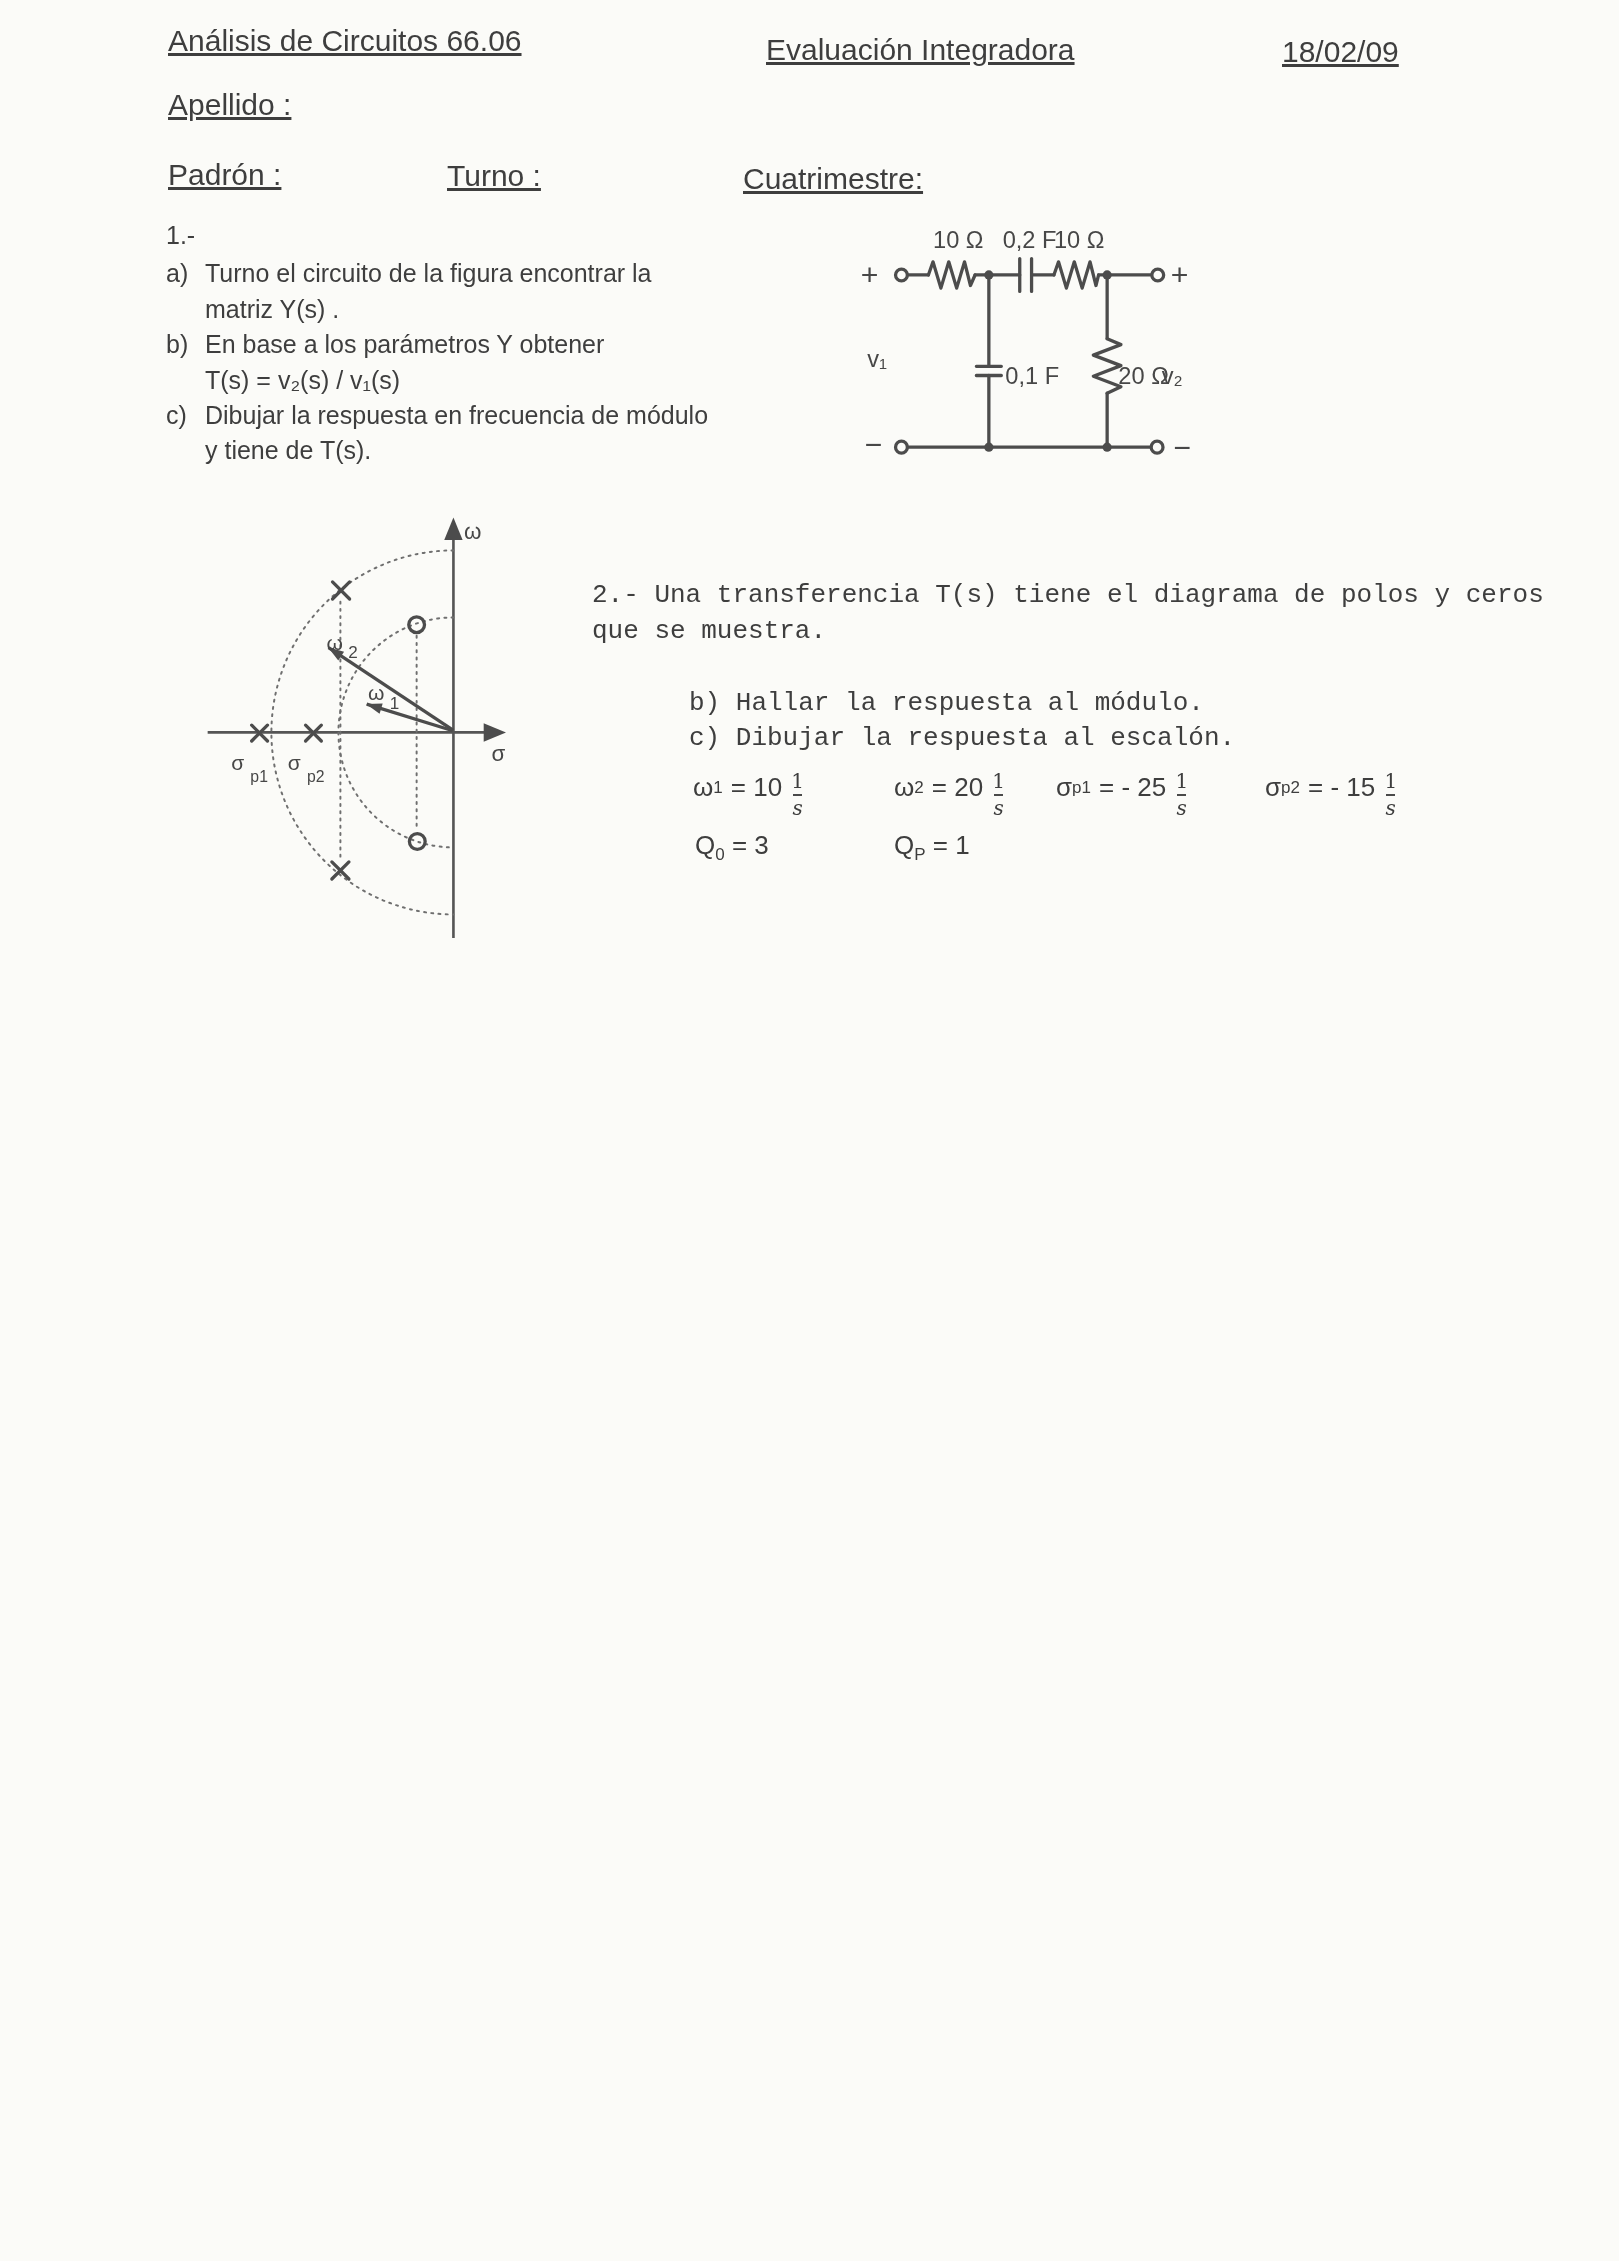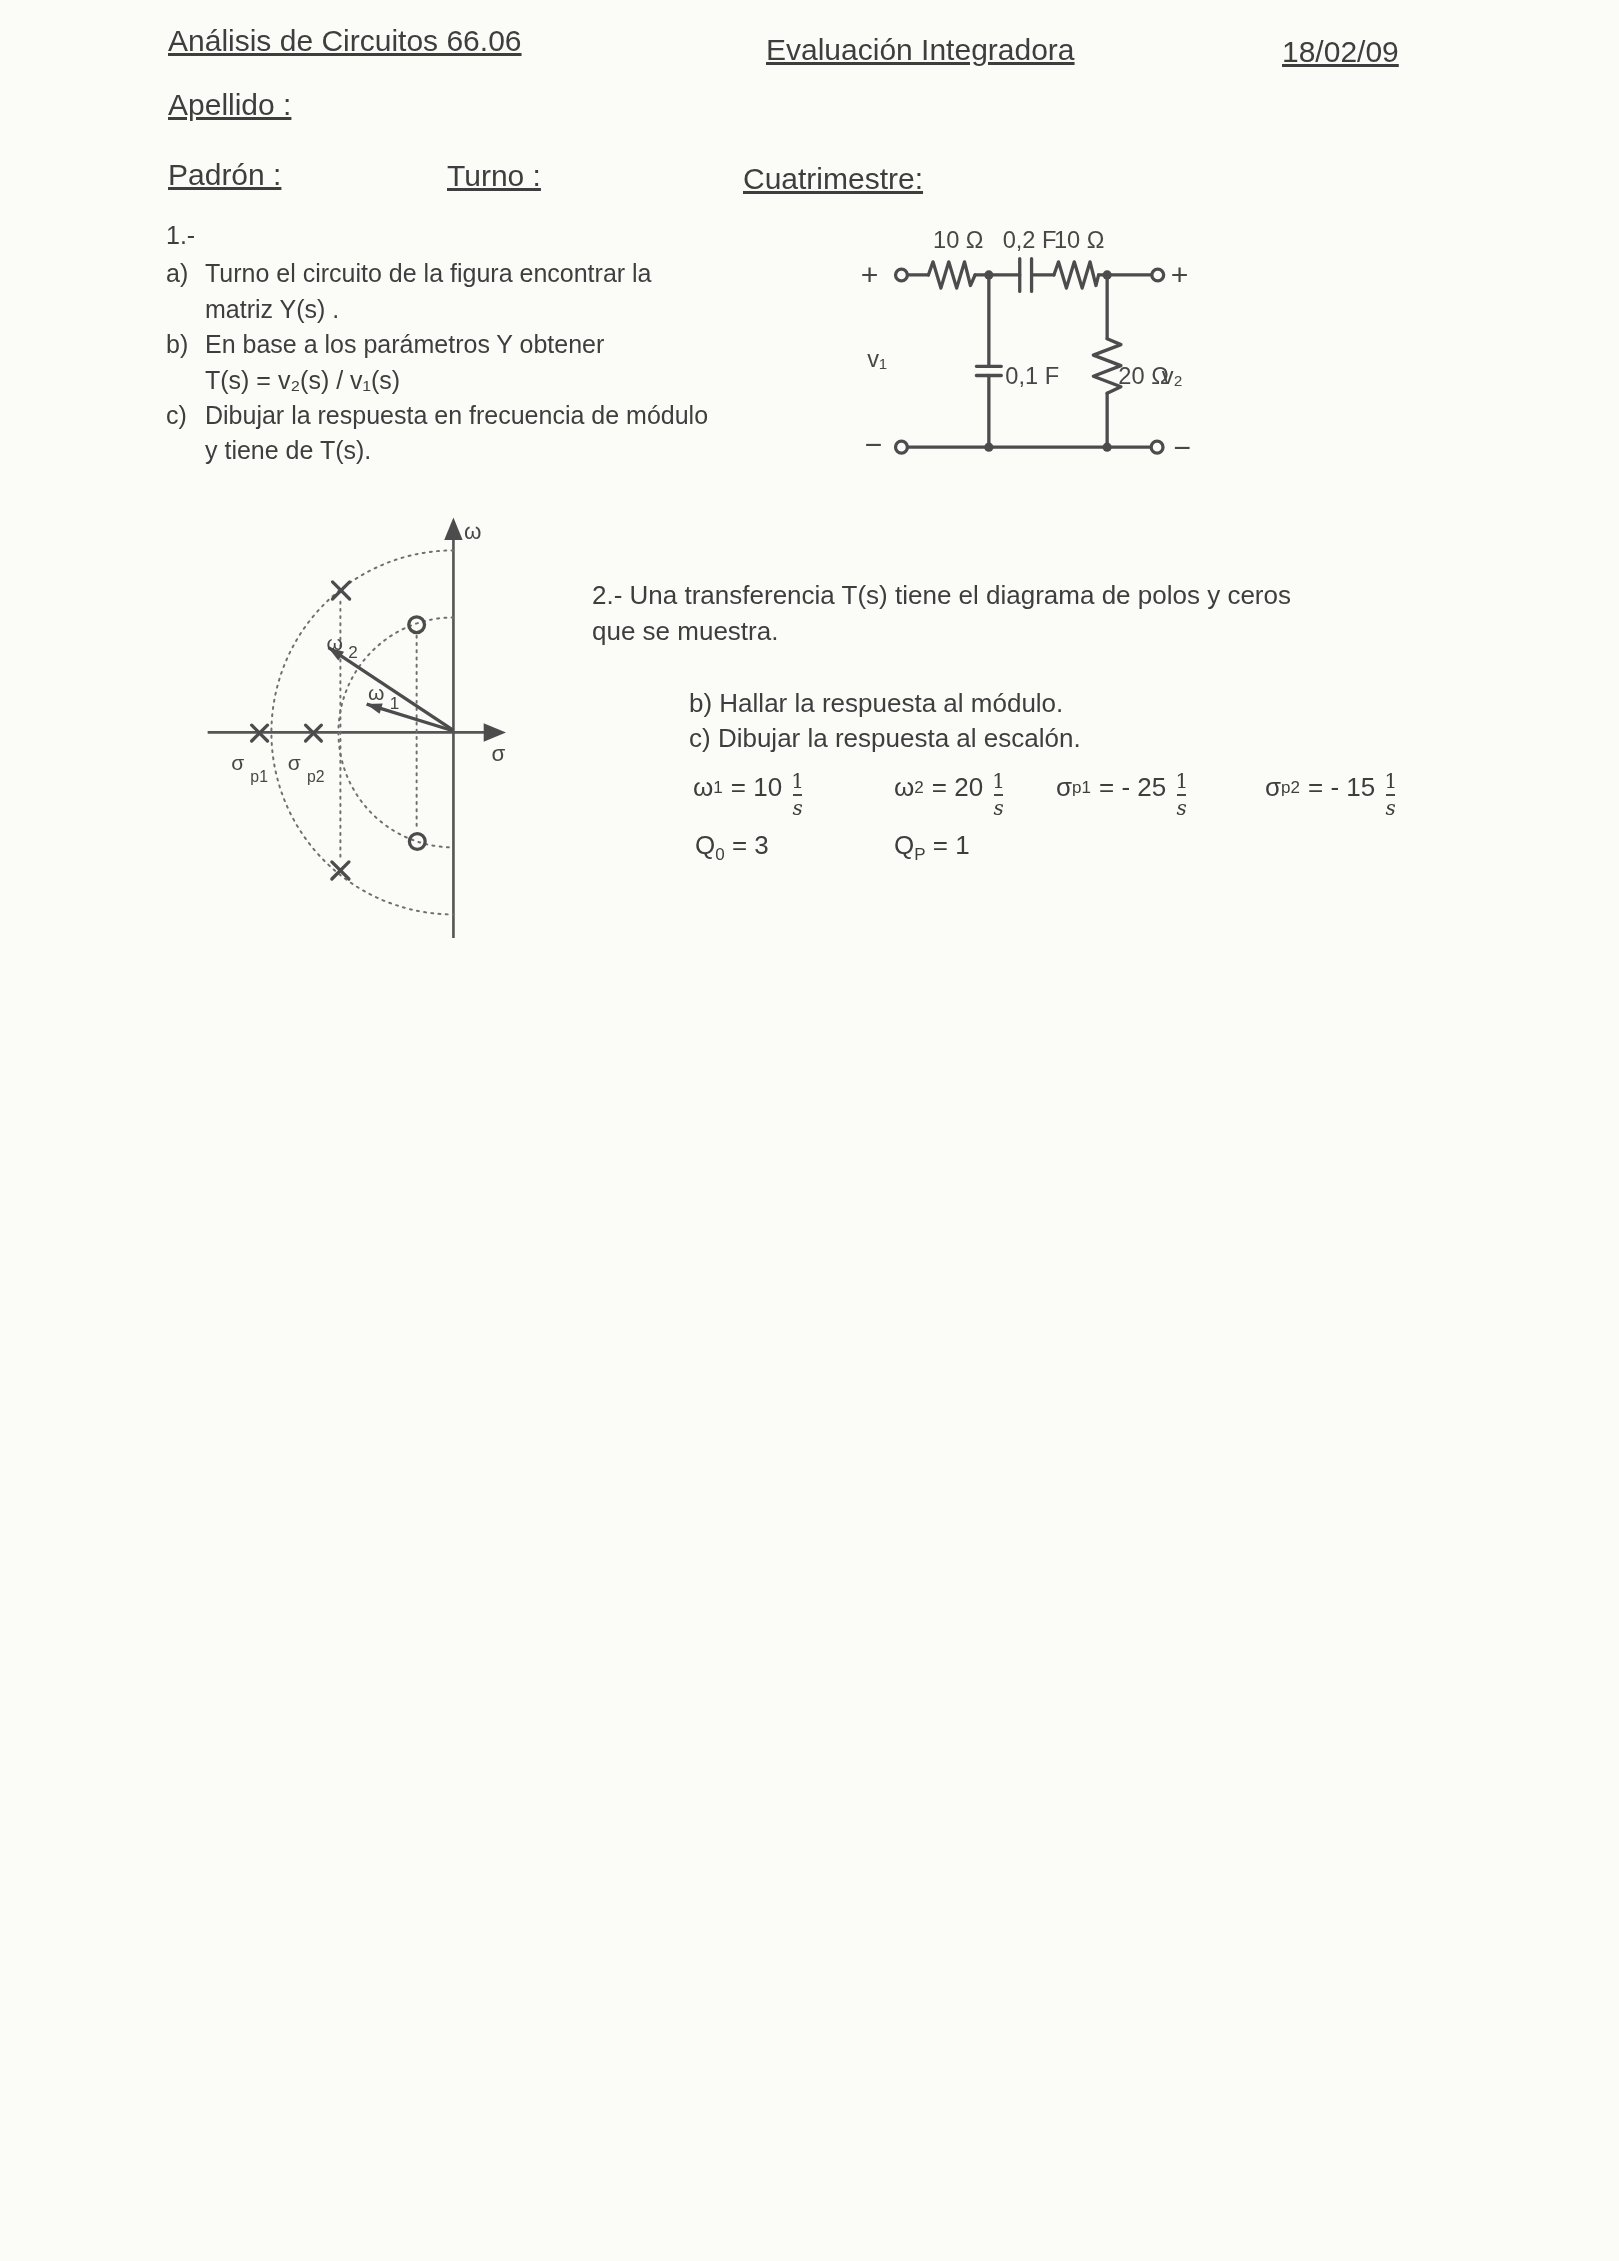--- a/index.html
+++ b/index.html
@@ -7,21 +7,21 @@
     position:relative;
     width:1620px;height:2261px;
     background:#fbfbf8;
     font-family:"Liberation Sans","DejaVu Sans",sans-serif;
     color:#3e3e3e;
     overflow:hidden;
   }
   .t{position:absolute;white-space:nowrap;}
   .h{font-size:30px;text-decoration:underline;}
   .p1{font-size:25px;}
-  .p2{font-size:26px;}
+  .p2{font-size:26px;font-family:Liberation Mono, monospace;}
   sub{font-size:17px;}
   .p2 sub{font-size:18px;}
   .eq{display:flex;align-items:center;height:53px;font-size:26px;}
   .eq .gap{display:inline-block;width:8px;}
   .frac{
     display:inline-flex;flex-direction:column;align-items:center;
     margin-left:9.2px;margin-top:14.5px;
   }
   .frac .num{font-family:"DejaVu Serif",serif;font-size:20px;line-height:20px;}
   .frac .fbar{width:9.2px;height:2px;background:#4a4a4a;margin:2.6px 0;}

